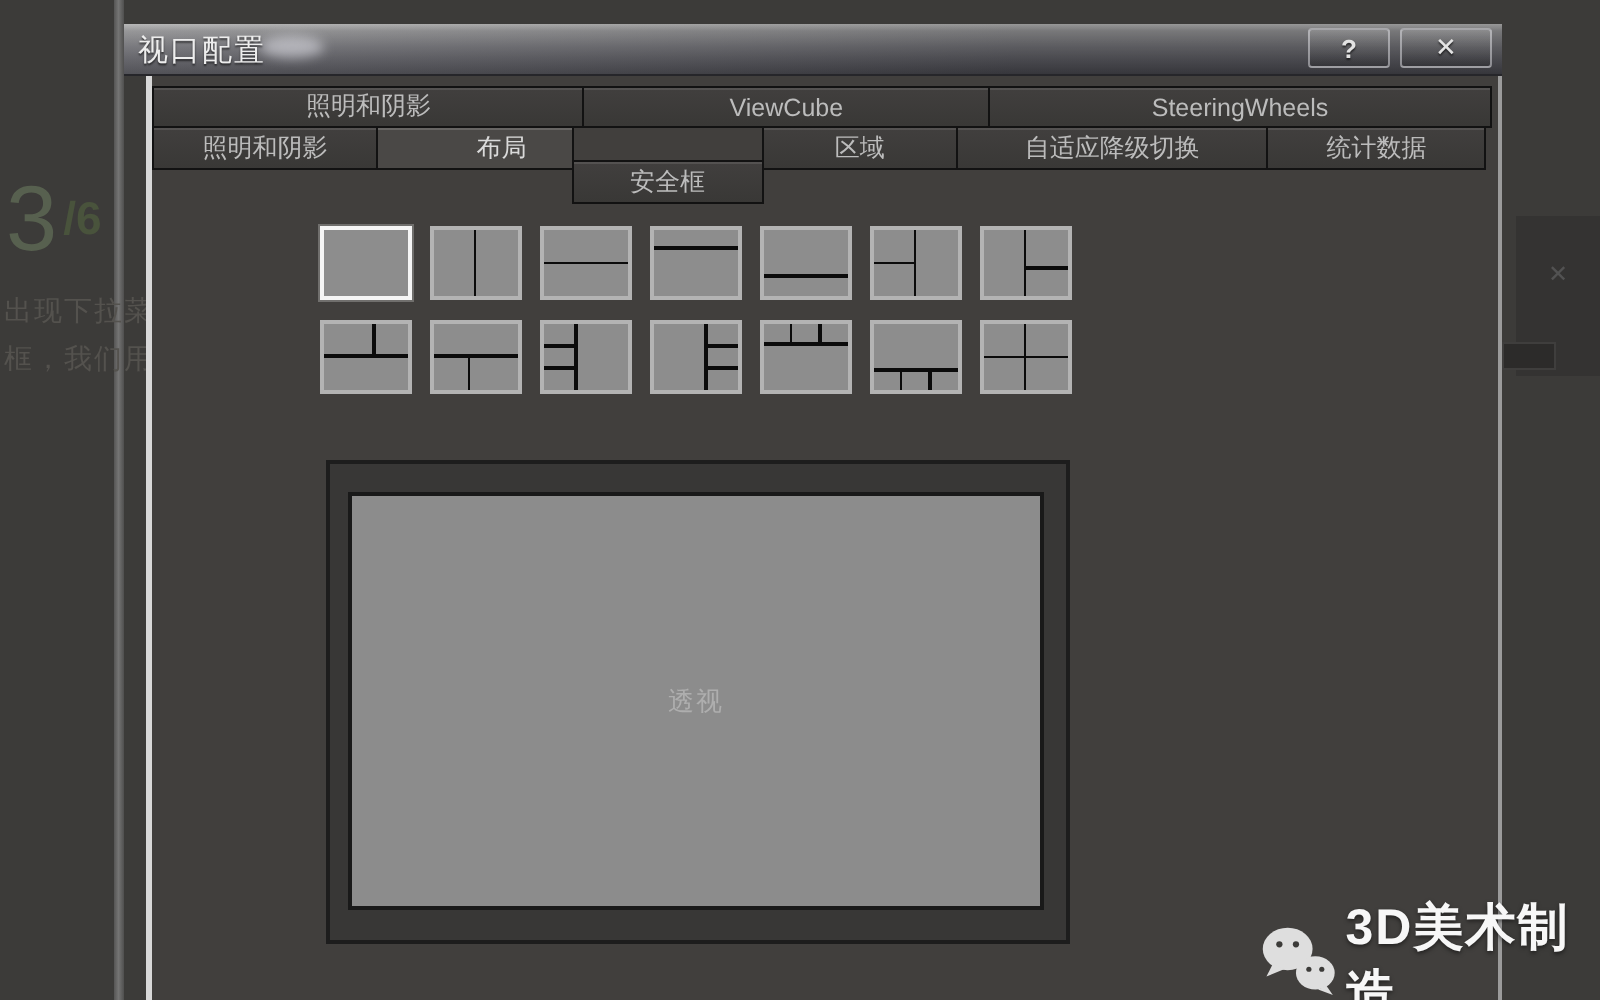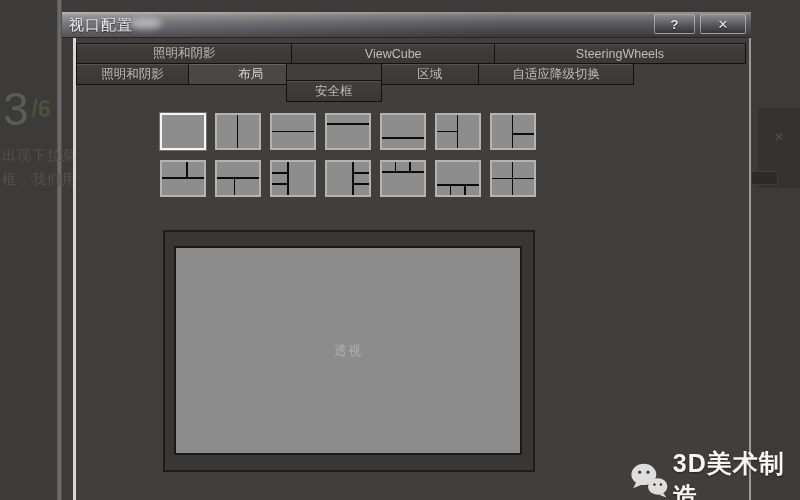--- a/index.html
+++ b/index.html
@@ -165,20 +165,21 @@
           <div class="tab" style="width: 32.2%;">照明和阴影</div>
           <div class="tab" style="width: 30.3%;">ViewCube</div>
           <div class="tab" style="width: 37.5%;">SteeringWheels</div>
         </div>
       <div class="tabs-row" id="tabrow1">
           <div class="tab" style="width: 16.8%;">照明和阴影</div>
           <div class="tab selected" style="width: 14.7%; padding-left: 27px;">布局</div>
           <div class="tab" style="width: 14.3%; margin-top: 16px;">安全框</div>
           <div class="tab" style="width: 14.6%;">区域</div>
           <div class="tab" style="width: 23.3%;">自适应降级切换</div>
+          <div class="tab" style="width: 16.3%;">统计数据</div>
         </div>
     </div>
 
     <div class="thumbs" id="thumbs">
         <div class="thumb selected">
           <div class="pane" style="left: 0%; top: 0%; width: 100%; height: 100%;"></div>
         </div>
         <div class="thumb">
           <div class="pane" style="left: 0%; top: 0%; width: 47%; height: 100%;"></div>
           <div class="pane" style="left: 51%; top: 0%; width: 49%; height: 100%;"></div>

